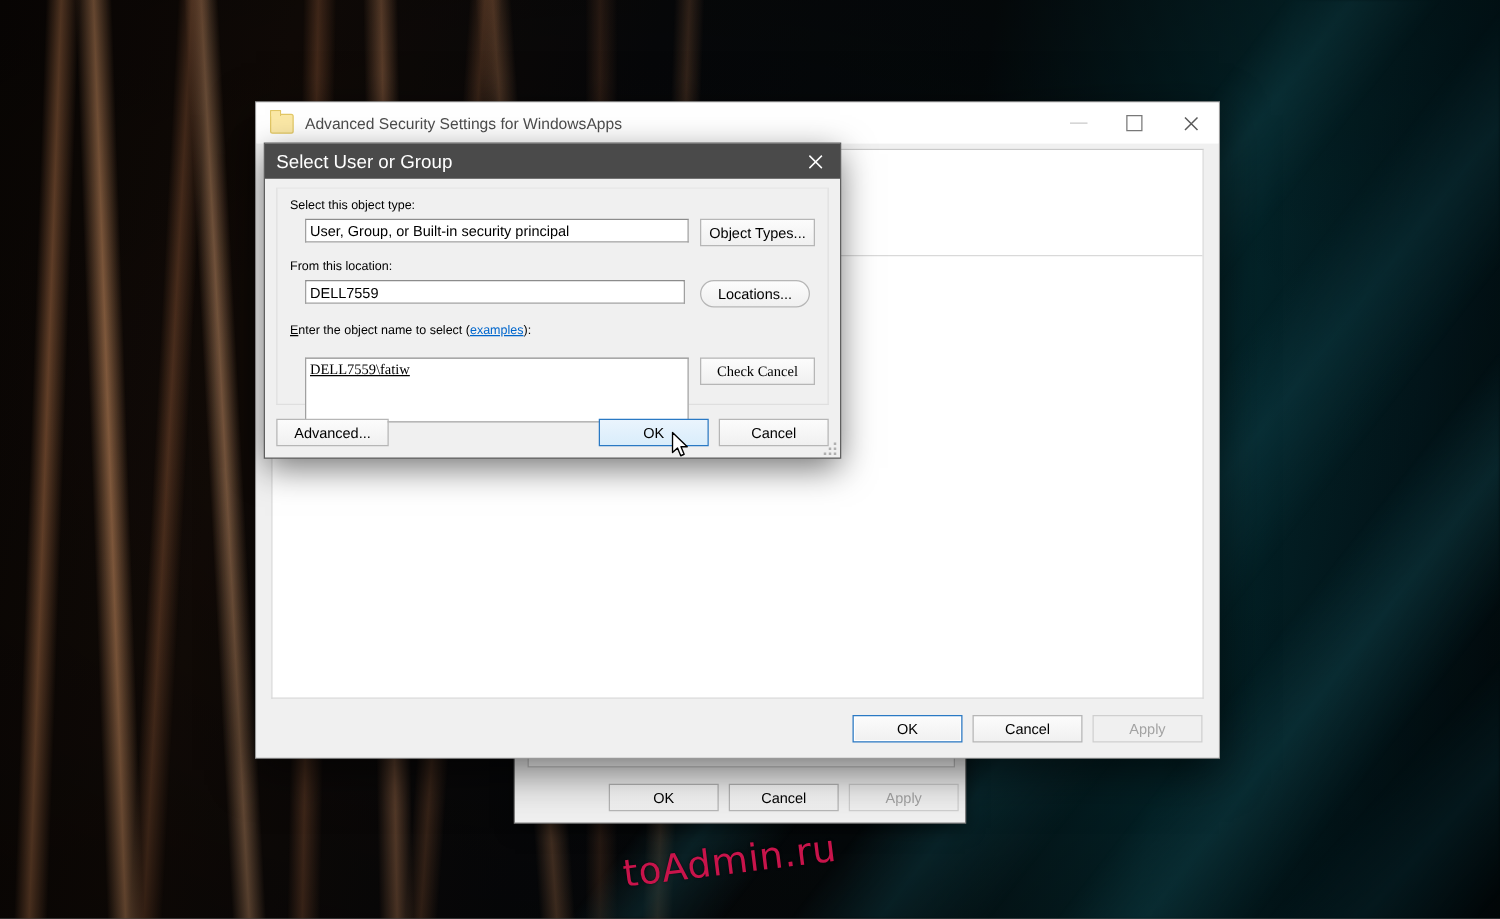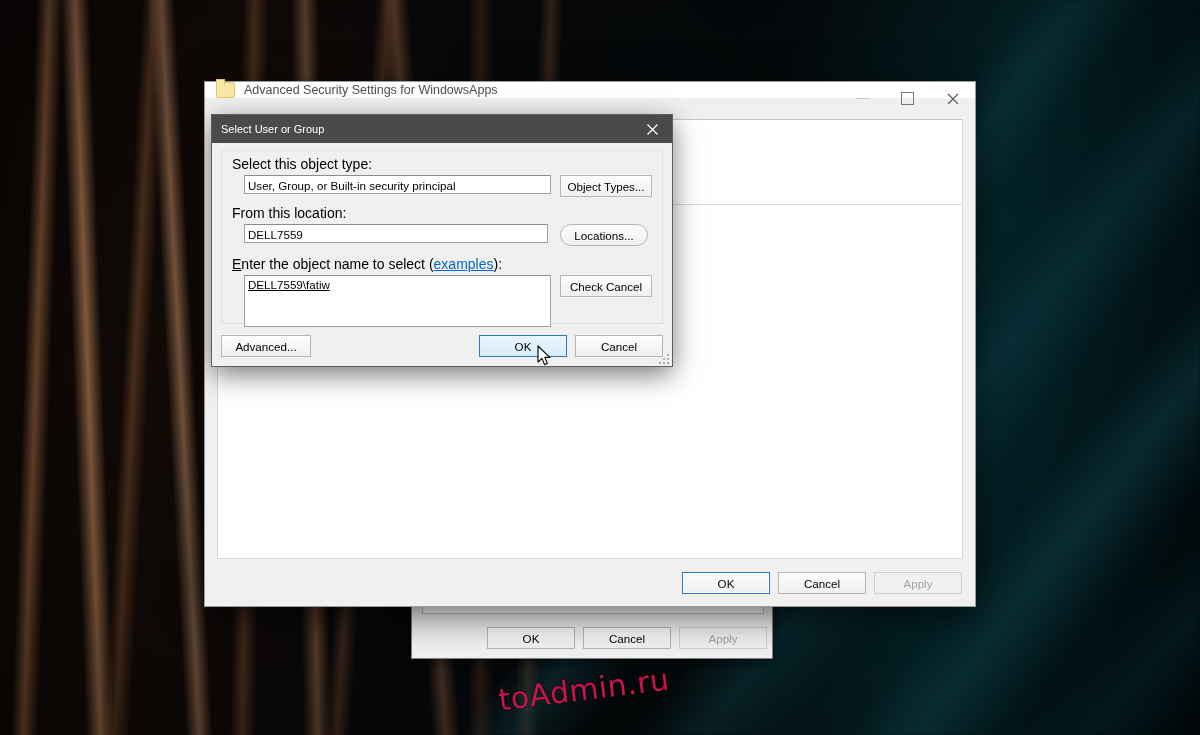--- a/index.html
+++ b/index.html
@@ -101,21 +101,21 @@
   #window-parent {
     left: 205px;
     top: 82px;
     width: 770px;
     height: 524px;
     background: #f0f0f0;
     box-shadow: 0 0 0 1px #9b9b9b, 0 10px 34px rgba(0,0,0,0.6);
   }
   #window-parent .titlebar {
     position: relative;
-    height: 16px;
+    height: 33px;
     background: #ffffff;
     display: flex;
     align-items: center;
   }
   .folder-icon {
     width: 17px; height: 14px;
     margin-left: 11px;
     position: relative;
     background: #fbe8a6;
     border: 1px solid #e2c766;
@@ -194,21 +194,21 @@
   }
   #dialog-select .dlg-titlebar {
     height: 28px;
     background: #4a4a4a;
     display: flex;
     align-items: center;
     justify-content: space-between;
   }
   #dialog-select .dlg-title-text {
     color: #ffffff;
-    font-size: 11px;
+    font-size: 15px;
     margin-left: 9px;
   }
   #dialog-select .dlg-close {
     width: 40px; height: 28px;
     display: flex; align-items: center; justify-content: center;
   }
   #dialog-select .dlg-body {
     position: relative;
     height: 223px;
     padding: 0;
@@ -217,21 +217,21 @@
     position: absolute;
     left: 9px; right: 9px;
     top: 7px;
     bottom: 42px;
     background: #f0f0f0;
     border: 1px solid #dfdfdf;
     border-top-color: #e6e6e6;
   }
 
   .field-label {
-    font-size: 14px;
+    font-size: 10px;
     color: #000;
     margin: 0;
     padding: 0;
     line-height: 15px;
   }
   .u { text-decoration: underline; }
   .link {
     color: #0066cc;
     text-decoration: underline;
   }
@@ -405,21 +405,21 @@
           <div class="row" style="margin-top:3px;gap:12px;">
             <div class="textinput">DELL7559</div>
             <div class="sidebtn-col">
               <div class="btn" style="width:75px;border-radius:11px;">Locations...</div>
             </div>
           </div>
         </div>
 
         <div style="padding:11px 10px 0 10px;">
           <div class="field-label"><span class="u">E</span><span>nter the object name to select (</span><span class="link">examples</span><span>):</span></div>
-          <div class="row" style="margin-top:3px;">
+          <div class="row" style="margin-top:14px;font-family:Liberation Serif, serif;">
             <div class="textarea"><span class="validated">DELL7559\fatiw</span></div>
             <div class="sidebtn-col">
               <div class="btn" style="width:92px;">Check Cancel</div>
             </div>
           </div>
         </div>
       </div>
 
       <div style="position:absolute; left:9px; right:9px; bottom:9px; display:flex; align-items:flex-end;">
         <div class="btn" style="width:90px;">Advanced...</div>

